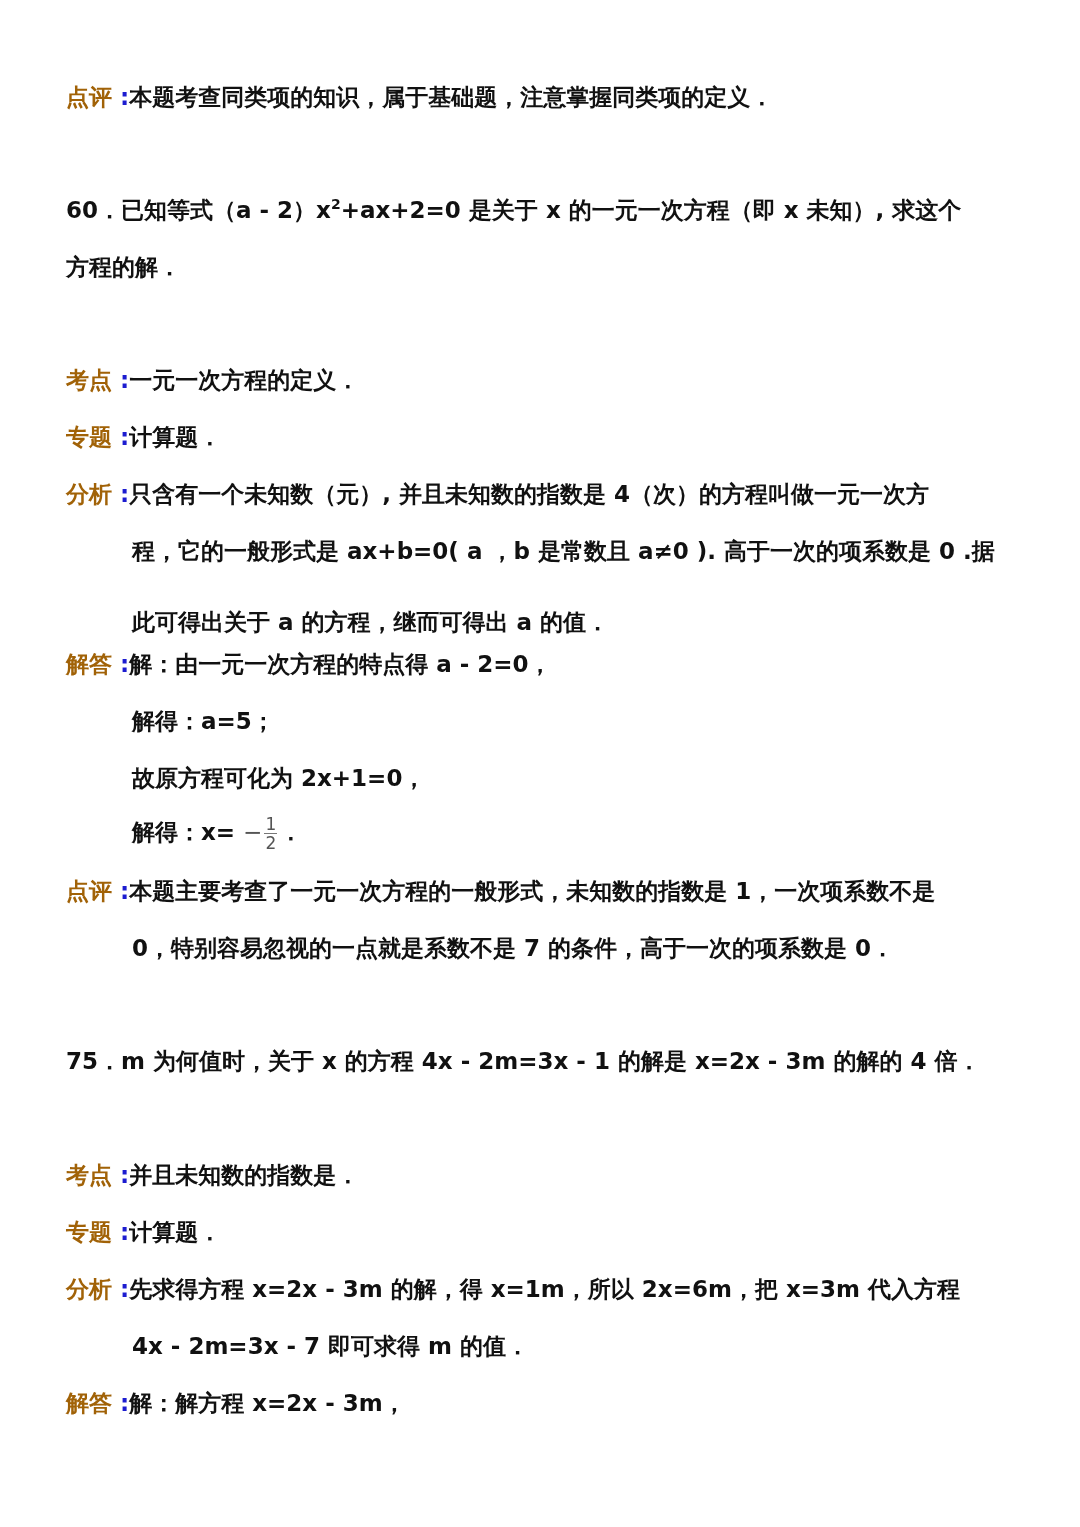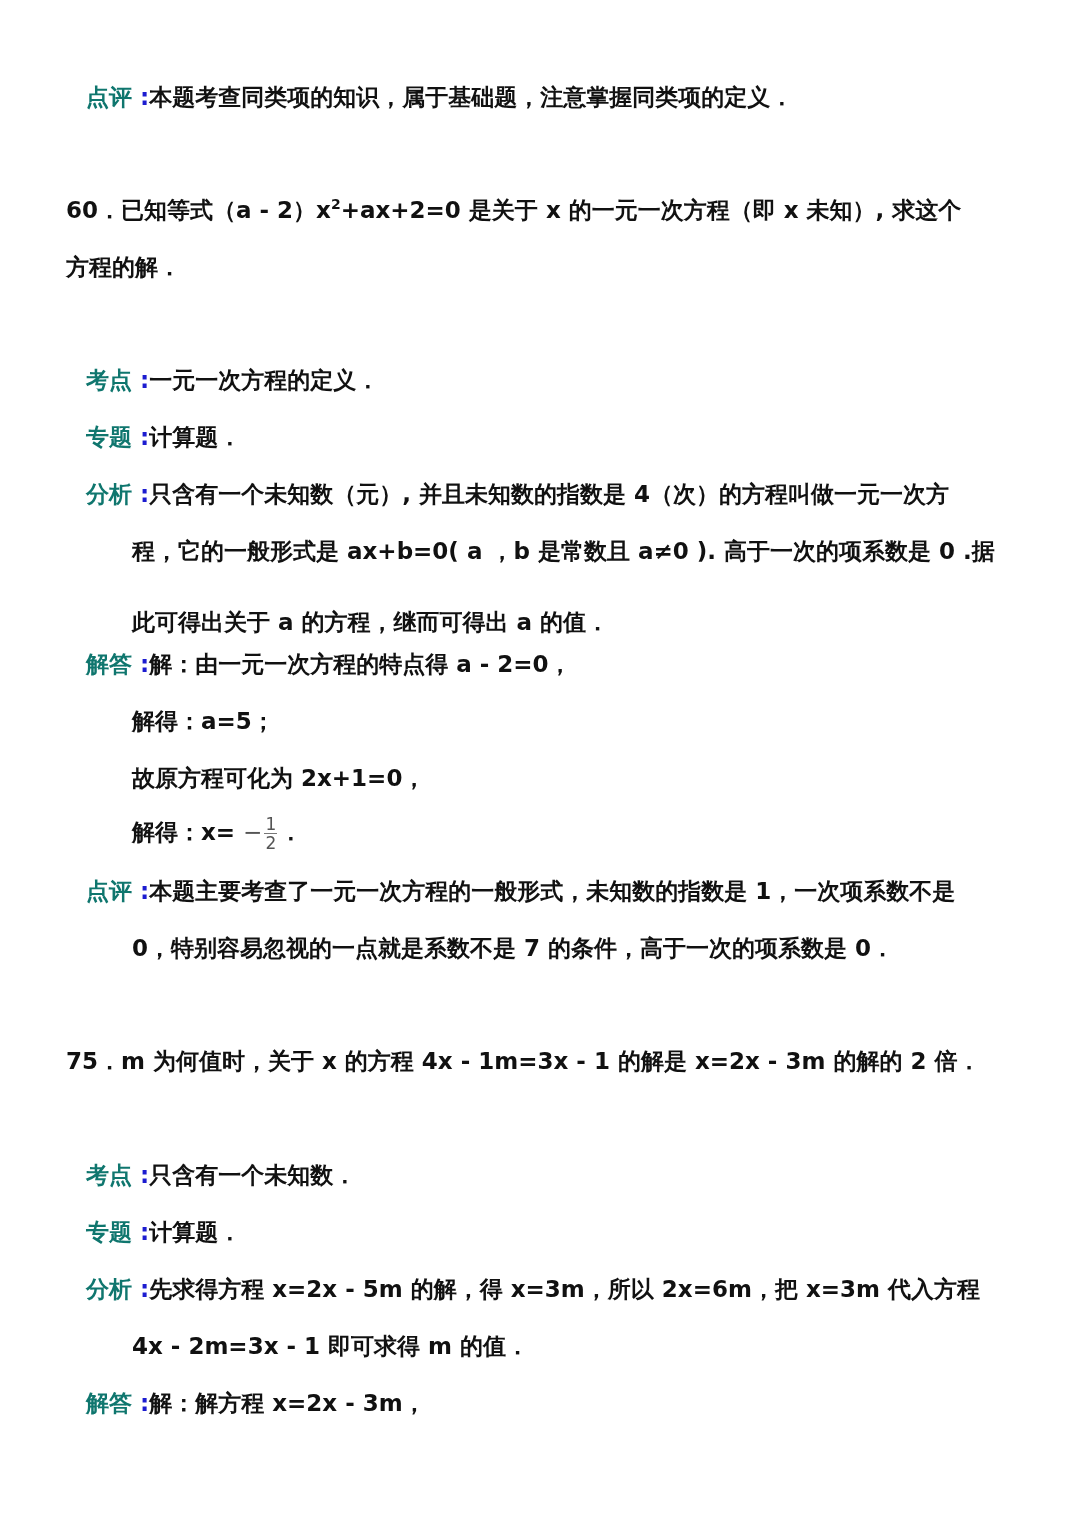--- a/index.html
+++ b/index.html
@@ -8,21 +8,21 @@
     font-family: "DejaVu Sans", "Liberation Sans", sans-serif;
     color: #111111;
     font-weight: bold;
   }
   .line {
     position: absolute; left: 66px;
     font-size: 23px; line-height: 30px;
     white-space: nowrap;
   }
   .indent { left: 132px; }
-  .label { color: #0f766e; margin-left: 20px; }
+  .label { color: #a16207; }
   .colon { color: #1c1cd0; margin-right: 0px; }
   sup { font-size: 14px; line-height: 0; vertical-align: super; }
   .frac {
     display: inline-block; vertical-align: middle; text-align: center;
     font-weight: normal; color: #555; font-size: 17px; line-height: 18px;
     margin-left: 2px; margin-right: 2px;
   }
   .frac .num { display: block; border-bottom: 1px solid #777; padding: 0 1px; }
   .frac .den { display: block; }
   .neg { font-weight: normal; color: #555; margin-left: 8px; }
@@ -64,32 +64,32 @@
 <div class="line indent" style="top:815px">
   <span>解得：x=</span><span class="neg">−</span><span class="frac"><span class="num">1</span><span class="den">2</span></span><span>．</span>
 </div>
 
 <div class="line" style="top:876px">
   <span class="label">点评</span>
   <span class="colon">:</span><span>本题主要考查了一元一次方程的一般形式，未知数的指数是 1，一次项系数不是</span>
 </div>
 <div class="line indent" style="top:933px">0，特别容易忽视的一点就是系数不是 7 的条件，高于一次的项系数是 0．</div>
 
-<div class="line" style="top:1046px">75．m 为何值时，关于 x 的方程 4x - 1m=3x - 1 的解是 x=2x - 3m 的解的 2 倍．</div>
+<div class="line" style="top:1046px">75．m 为何值时，关于 x 的方程 4x - 2m=3x - 1 的解是 x=2x - 3m 的解的 4 倍．</div>
 
 <div class="line" style="top:1160px">
   <span class="label">考点</span>
-  <span class="colon">:</span><span>只含有一个未知数．</span>
+  <span class="colon">:</span><span>并且未知数的指数是．</span>
 </div>
 <div class="line" style="top:1217px">
   <span class="label">专题</span>
   <span class="colon">:</span><span>计算题．</span>
 </div>
 <div class="line" style="top:1274px">
   <span class="label">分析</span>
-  <span class="colon">:</span><span>先求得方程 x=2x - 5m 的解，得 x=3m，所以 2x=6m，把 x=3m 代入方程</span>
+  <span class="colon">:</span><span>先求得方程 x=2x - 3m 的解，得 x=1m，所以 2x=6m，把 x=3m 代入方程</span>
 </div>
-<div class="line indent" style="top:1331px">4x - 2m=3x - 1 即可求得 m 的值．</div>
+<div class="line indent" style="top:1331px">4x - 2m=3x - 7 即可求得 m 的值．</div>
 
 <div class="line" style="top:1388px">
   <span class="label">解答</span>
   <span class="colon">:</span><span>解：解方程 x=2x - 3m，</span>
 </div>
 
 </body></html>

